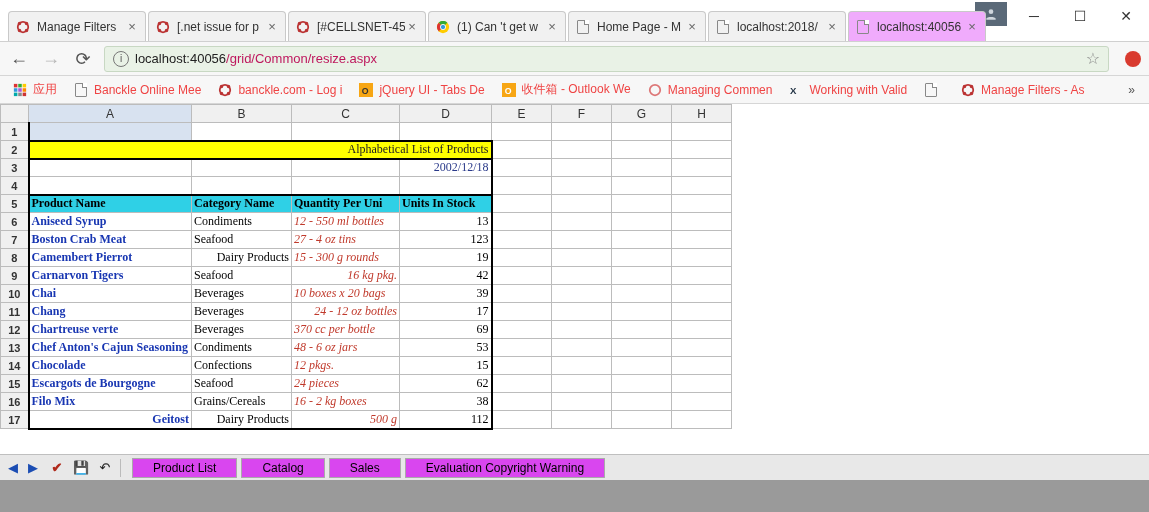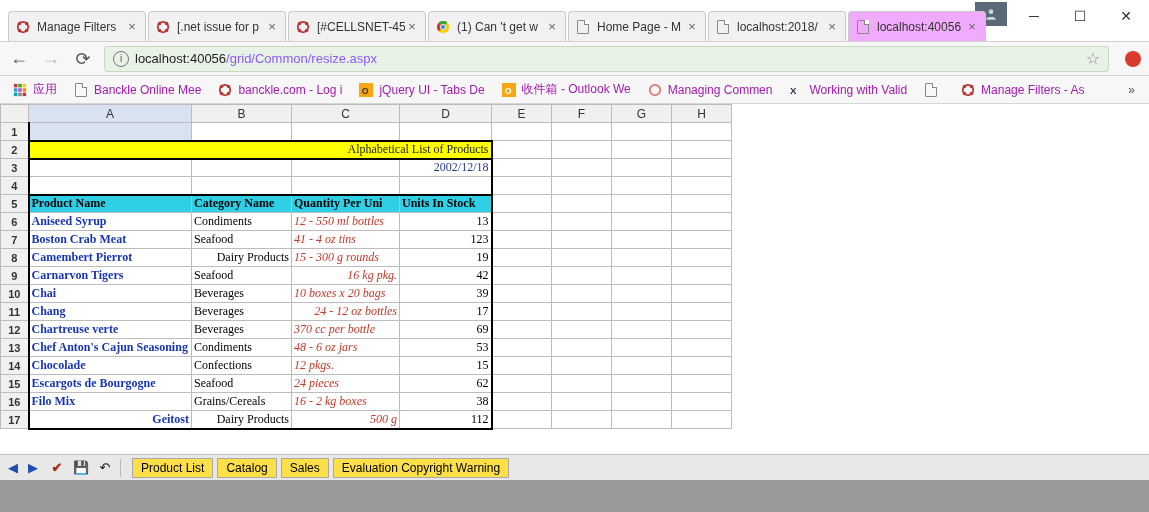--- a/index.html
+++ b/index.html
@@ -18,27 +18,27 @@
 .tab .fav { width:16px; height:16px; margin-right:6px; display:flex; align-items:center; justify-content:center; }
 .tab .title { flex:1; white-space: nowrap; overflow: hidden; text-overflow: clip; }
 .tab .close { width:14px; height:14px; color:#666; font-size:13px; display:flex; align-items:center; justify-content:center; }
 
 
 .addrbar { height: 34px; background: #f7f7f7; display:flex; align-items:center; padding: 0 8px; gap: 10px; border-bottom: 1px solid #d6d6d6; }
 .nav-btn { width:22px; height:22px; color:#555; display:flex; align-items:center; justify-content:center; font-size:18px; }
 .urlbox { flex:1; height:26px; background: #e9f2e6; border:1px solid #c8d8c3; border-radius:3px; display:flex; align-items:center; padding:0 8px; font-size:13px; color:#333; }
 .urlbox .info { width:16px; height:16px; border:1px solid #777; border-radius:50%; font-size:10px; display:flex; align-items:center; justify-content:center; margin-right:6px; color:#555; }
 .urlbox .host { color:#222; }
-.urlbox .path { color:#8b5cf6; }
+.urlbox .path { color:#be185d; }
 .star { color:#888; font-size:16px; margin-left:6px; }
 .ext-dot { width:16px; height:16px; background:#d93b2f; border-radius:50%; margin-left:6px; }
 
 
 .bmbar { height: 28px; background:#f7f7f7; display:flex; align-items:center; padding:0 6px; font-size:12px; border-bottom:1px solid #d6d6d6; gap:4px; }
-.bm { display:flex; align-items:center; gap:5px; padding:2px 6px; white-space:nowrap; color:#a21caf; }
+.bm { display:flex; align-items:center; gap:5px; padding:2px 6px; white-space:nowrap; color:#ef4444; }
 .bm .bfav { width:16px; height:16px; display:flex; align-items:center; justify-content:center; }
 .bm-overflow { margin-left:auto; padding:0 8px; color:#555; }
 
 
 .gridwrap { position: relative; width: 734px; }
 .grid { border-collapse: collapse; table-layout: fixed; }
 .grid th, .grid td { border:1px solid #bcbcbc; height:18px; padding:0 2px; font-size:12px; vertical-align:middle; background:#fff; }
 .grid .colhead { background:#f0f0f0; text-align:center; font-weight:normal; color:#333; height:18px; }
 .grid .rowhead { background:#f0f0f0; text-align:center; width:28px; color:#333; font-size:11px; }
 .grid .corner { background:#f0f0f0; width:28px; }
@@ -61,21 +61,21 @@
 
 
 .sheetbar { position:absolute; left:0; right:0; top: 454px; height:26px; background:#e8e8e8; border-top:1px solid #bfbfbf; display:flex; align-items:center; padding:0 4px; gap:6px; }
 .sb-nav { display:flex; gap:2px; }
 .sb-btn { width:18px; height:18px; display:flex; align-items:center; justify-content:center; font-size:13px; }
 .sb-nav .tri-l { color:#1b4db3; }
 .sb-nav .tri-r { color:#1b4db3; }
 .sb-check { color:#b02a1c; font-weight:bold; }
 .sb-save { color:#0a2a6b; }
 .sb-undo { color:#222; }
-.tabbtn { height:20px; padding:0 8px; background:#fde047; border:1px solid #aaa; font-size:12px; display:flex; align-items:center; }
+.tabbtn { height:20px; padding:0 20px; background:#d946ef; border:1px solid #aaa; font-size:12px; display:flex; align-items:center; }
 
 .footer { position:absolute; left:0; right:0; top:480px; height:32px; background:#9a9a9a; }
 
 .fav svg, .bfav svg { width:14px; height:14px; }
 .fileicon { width:12px; height:14px; border:1px solid #888; border-radius:1px; position:relative; }
 .fileicon:after { content:""; position:absolute; top:-1px; right:-1px; width:4px; height:4px; background:#fff; border-left:1px solid #888; border-bottom:1px solid #888; }
 .aspose-icon { width:14px;height:14px; }
 </style>
 </head>
 <body>
@@ -350,21 +350,21 @@
           <td class="colD stock thick-right">13</td>
           <td class="colE"></td>
           <td class="colF"></td>
           <td class="colG"></td>
           <td class="colH"></td>
         </tr>
         <tr>
           <th class="rowhead">7</th>
           <td class="colA prodname thick-left">Boston Crab Meat</td>
           <td class="colB catname" style="">Seafood</td>
-          <td class="colC qty">41 - 4 oz tins</td>
+          <td class="colC qty">27 - 4 oz tins</td>
           <td class="colD stock thick-right">123</td>
           <td class="colE"></td>
           <td class="colF"></td>
           <td class="colG"></td>
           <td class="colH"></td>
         </tr>
         <tr>
           <th class="rowhead">8</th>
           <td class="colA prodname thick-left">Camembert Pierrot</td>
           <td class="colB catname" style="text-align:right">Dairy Products</td>

